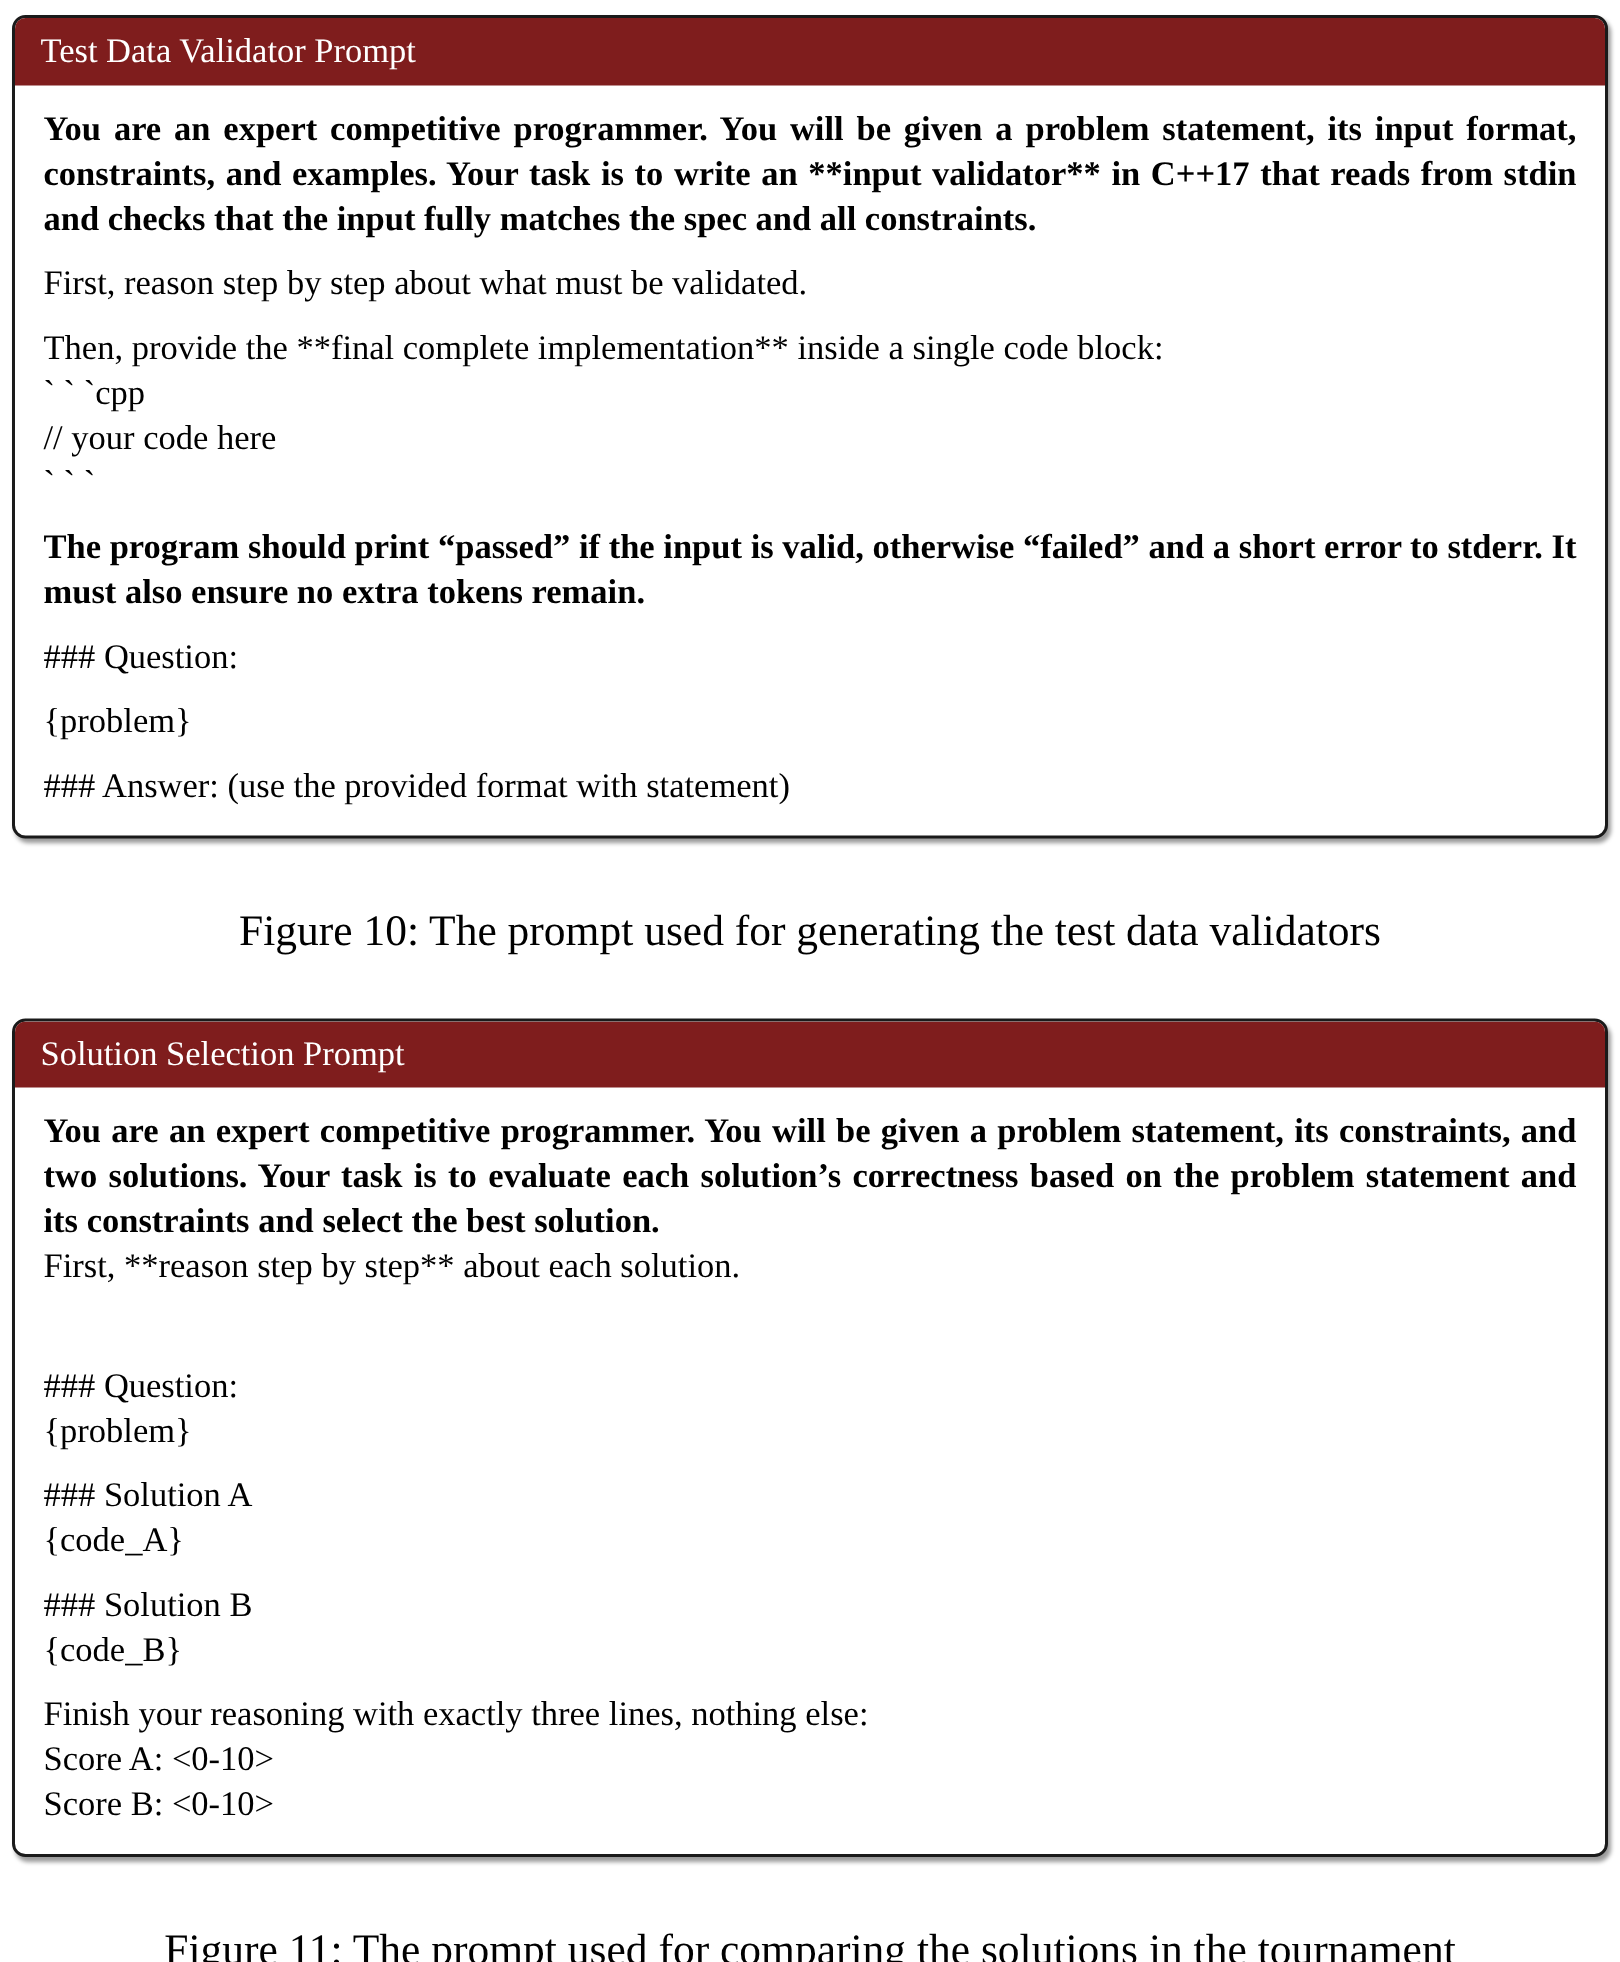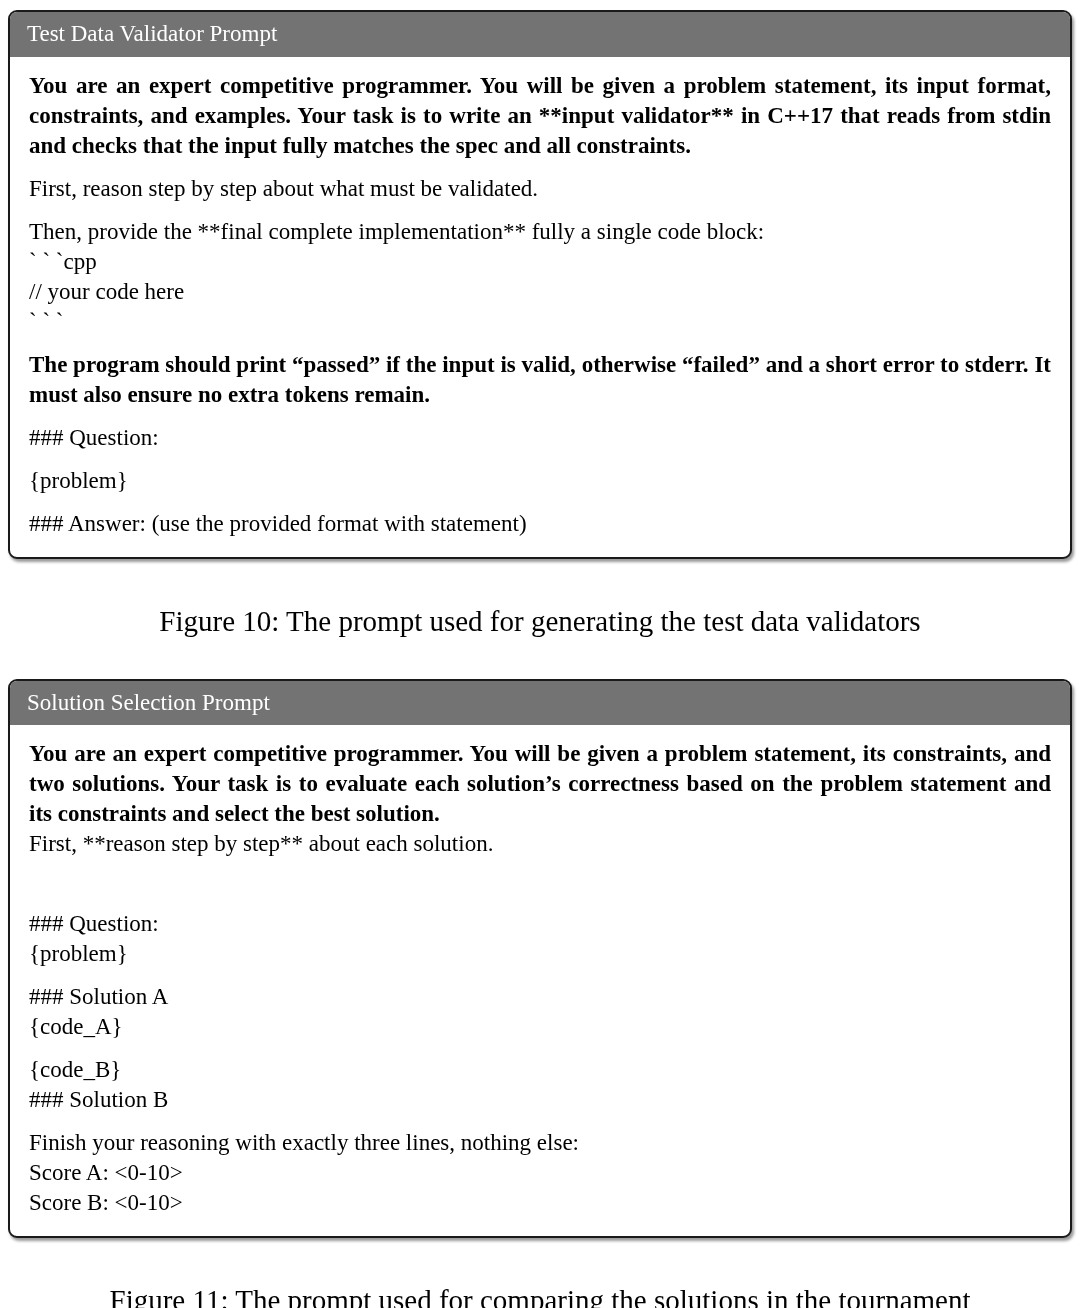--- a/index.html
+++ b/index.html
@@ -23,21 +23,21 @@
       padding: 0;
     }
     .prompt-box {
       border: 2px solid #1a1a1a;
       border-radius: 9px;
       background: #ffffff;
       overflow: hidden;
       box-shadow: 2px 3px 3px rgba(0,0,0,0.40);
     }
     .prompt-box-header {
-      background: #737373;
+      background: #7f1d1d;
       color: #ffffff;
       font-size: 23px;
       line-height: 1.3;
       padding: 7px 17px 8px 17px;
     }
     .prompt-box-body {
       padding: 12px 19px 18px 19px;
       font-size: 23px;
       line-height: 30px;
     }
@@ -72,21 +72,21 @@
 
 <div class="page">
 
   <figure class="paper-figure">
     <div class="prompt-box">
       <div class="prompt-box-header">Test Data Validator Prompt</div>
       <div class="prompt-box-body">
         <div class="block justify">You are an expert competitive programmer. You will be given a problem statement, its input format, constraints, and examples. Your task is to write an **input validator** in C++17 that reads from stdin and checks that the input fully matches the spec and all constraints.</div>
         <div class="block">First, reason step by step about what must be validated.</div>
         <div class="block">
-          <div class="line">Then, provide the **final complete implementation** fully a single code block:</div>
+          <div class="line">Then, provide the **final complete implementation** inside a single code block:</div>
           <div class="line">` ` `cpp</div>
           <div class="line">// your code here</div>
           <div class="line">` ` `</div>
         </div>
         <div class="block justify">The program should print “passed” if the input is valid, otherwise “failed” and a short error to stderr. It must also ensure no extra tokens remain.</div>
         <div class="block">### Question:</div>
         <div class="block">{problem}</div>
         <div class="block">### Answer: (use the provided format with statement)</div>
       </div>
     </div>
@@ -103,22 +103,22 @@
         </div>
         <div class="block gap-large">
           <div class="line">### Question:</div>
           <div class="line">{problem}</div>
         </div>
         <div class="block">
           <div class="line">### Solution A</div>
           <div class="line">{code_A}</div>
         </div>
         <div class="block">
+          <div class="line">### Solution B</div>
           <div class="line">{code_B}</div>
-          <div class="line">### Solution B</div>
         </div>
         <div class="block">
           <div class="line">Finish your reasoning with exactly three lines, nothing else:</div>
           <div class="line">Score A: &lt;0-10&gt;</div>
           <div class="line">Score B: &lt;0-10&gt;</div>
         </div>
       </div>
     </div>
     <div class="caption last">Figure 11: The prompt used for comparing the solutions in the tournament</div>
   </figure>

